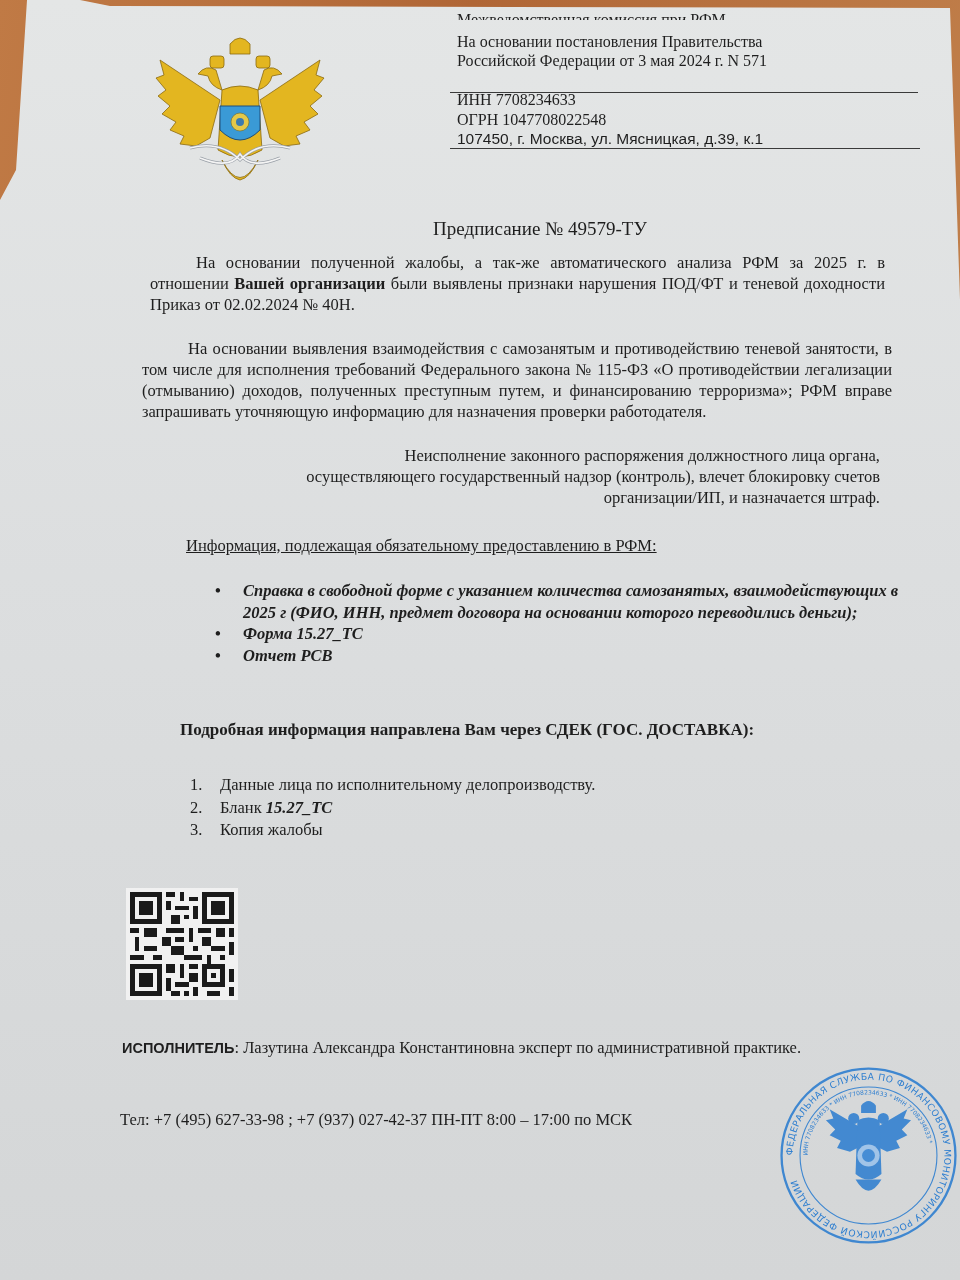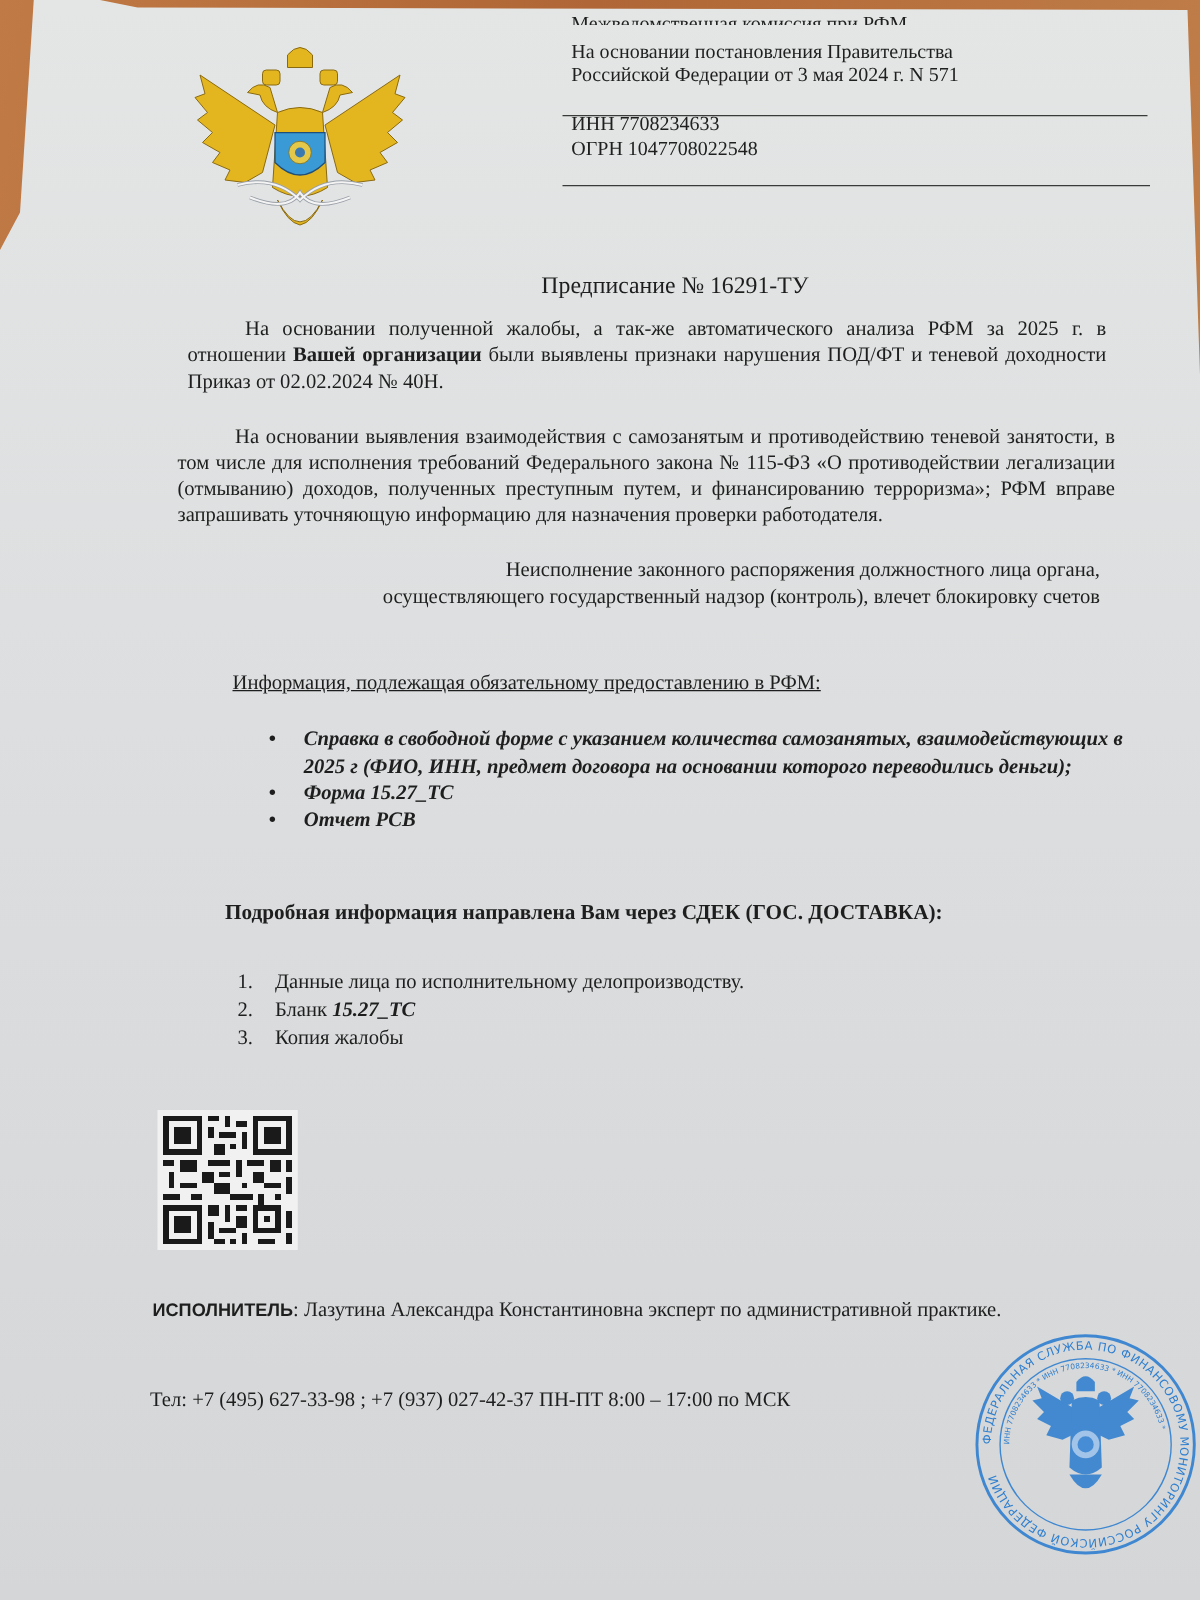--- a/index.html
+++ b/index.html
@@ -95,30 +95,32 @@
       <path d="M50 128 Q80 140 90 124 Q100 140 130 128"></path>
     </g>
   </svg>
 
   <div class="hdr-text" style="top:32px;">На основании постановления Правительства</div>
   <div class="hdr-text" style="top:6px; width:460px; height:14px; overflow:hidden; line-height:28px;">Межведомственная комиссия при РФМ</div>
   <div class="hdr-text" style="top:51px;">Российской Федерации от 3 мая 2024 г. N 571</div>
   <div class="hdr-line" style="top:92px; width:468px;"></div>
   <div class="hdr-text" style="top:90px;">ИНН 7708234633</div>
   <div class="hdr-text" style="top:110px;">ОГРН 1047708022548</div>
+  <div class="hdr-text hdr-sans" style="top:129px;">107450, г. Москва, ул. Мясницкая, д.39, к.1</div>
   <div class="hdr-line" style="top:148px; width:470px;"></div>
 
-  <div class="title">Предписание № 16291-ТУ</div>
+  <div class="title">Предписание № 49579-ТУ</div>
 
   <div class="para" style="left:150px; top:252px; width:735px;"><span class="indent"></span><span>На основании полученной жалобы, а так-же автоматического анализа РФМ за 2025 г. в отношении </span><b>Вашей организации</b><span> были выявлены признаки нарушения ПОД/ФТ и теневой доходности Приказ от 02.02.2024 № 40Н.</span></div>
 
   <div class="para" style="left:142px; top:338px; width:750px;"><span class="indent"></span><span>На основании выявления взаимодействия с самозанятым и противодействию теневой занятости, в том числе для исполнения требований Федерального закона № 115-ФЗ «О противодействии легализации (отмыванию) доходов, полученных преступным путем, и финансированию терроризма»; РФМ вправе запрашивать уточняющую информацию для назначения проверки работодателя.</span></div>
 
   <div class="center-para" style="top:445px; padding-left:60px; box-sizing:border-box;">Неисполнение законного распоряжения должностного лица органа,</div>
   <div class="center-para" style="top:466px;">осуществляющего государственный надзор (контроль), влечет блокировку счетов</div>
+  <div class="center-para" style="top:487px;">организации/ИП, и назначается штраф.</div>
 
   <div class="u-heading">Информация, подлежащая обязательному предоставлению в РФМ:</div>
   <ul class="bullets">
     <li>Справка в свободной форме с указанием количества самозанятых, взаимодействующих в 2025 г (ФИО, ИНН, предмет договора на основании которого переводились деньги);</li>
     <li>Форма 15.27_ТС</li>
     <li>Отчет РСВ</li>
   </ul>
 
   <div class="sub-heading">Подробная информация направлена Вам через СДЕК (ГОС. ДОСТАВКА):</div>
   <ol class="numlist">

